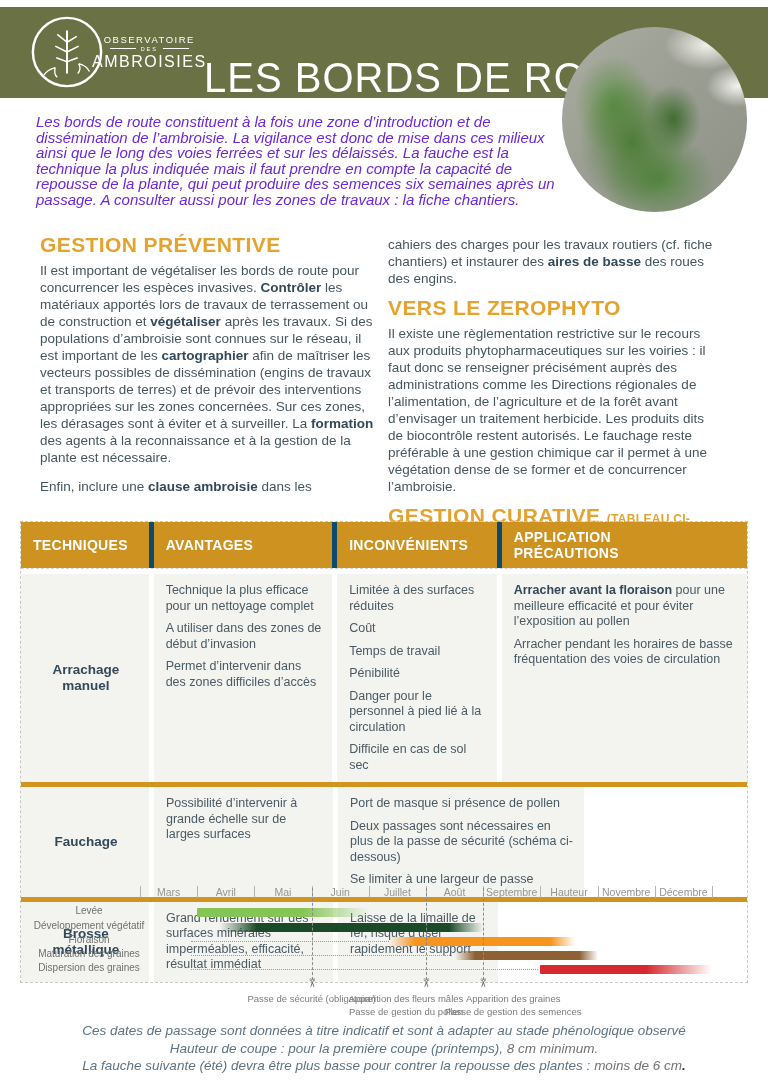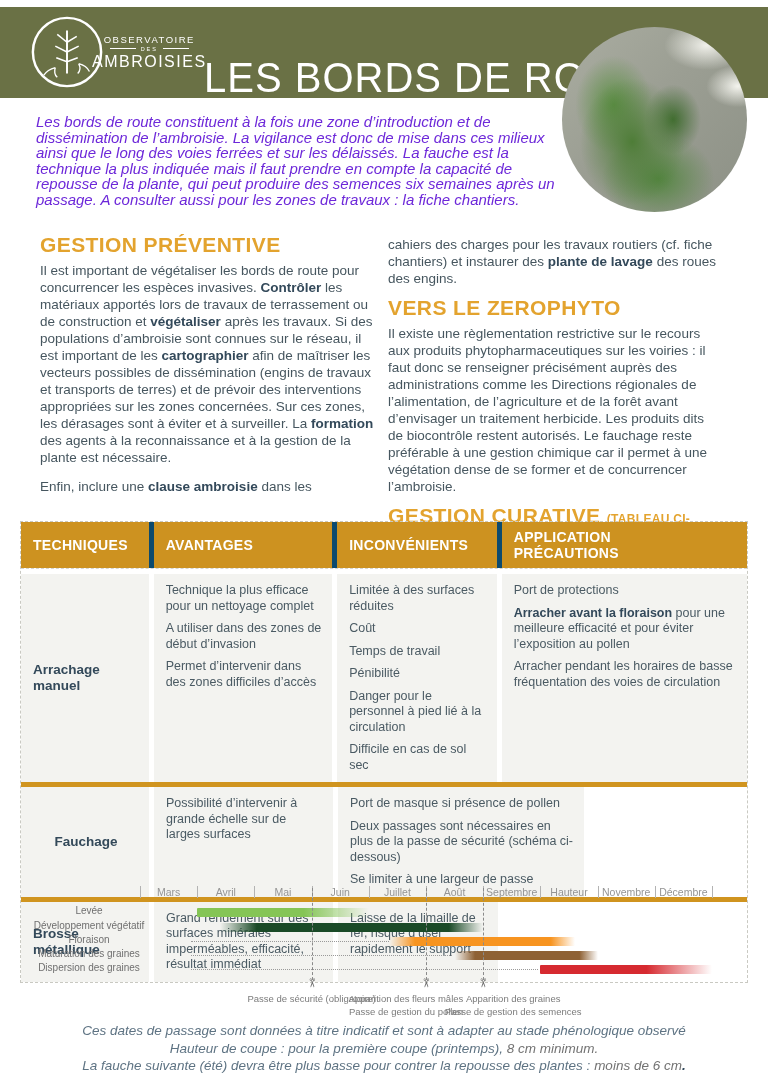--- a/index.html
+++ b/index.html
@@ -44,21 +44,21 @@
   
   .tbl{position:absolute;left:20px;top:521px;width:728px;border:1px dashed #c9c9c2;box-sizing:border-box;}
   .thead{display:flex;gap:5px;background:#0c4a6e;}
   .th{background:#cd9220;color:#fff;font-weight:bold;font-size:14px;letter-spacing:.3px;
       height:46px;display:flex;align-items:center;padding-left:12px;box-sizing:border-box;white-space:pre-line;line-height:16px;}
   .hgap{height:5px;background:#fff;border-top:1px dashed #d6d6d0;}
   .trow{display:flex;gap:5px;background:#fff;}
   .cell{background:#f3f3f0;box-sizing:border-box;padding:9px 10px 9px 12px;font-size:12.5px;line-height:15.5px;color:#4a5a63;}
   .cell .item{margin-bottom:7px;}
   .cell .item:last-child{margin-bottom:0;}
-  .tech{display:flex;align-items:center;justify-content:center;text-align:left;
+  .tech{display:flex;align-items:center;justify-content:center;text-align:center;
         font-weight:bold;color:#33495a;font-size:13.5px;line-height:16px;}
   .c1{width:128px;} .c2{width:179px;} .c3{width:160px;} .c4{width:246px;}
   .gold-div{height:5px;background:#d0941f;}
 
   
   .gantt{position:absolute;left:0;top:884px;width:768px;height:138px;font-size:10px;color:#6f6f6f;}
   .g-month{position:absolute;top:2px;text-align:center;font-size:10.5px;color:#949494;}
   .g-tick{position:absolute;top:2px;width:1px;height:12px;background:#b3b3b3;}
   .g-label{position:absolute;left:28px;width:122px;text-align:center;font-size:10px;color:#6f6f6f;}
   .g-dot{position:absolute;height:0;border-top:1px dotted #9a9a9a;}
@@ -99,21 +99,21 @@
 
   <div class="intro">Les bords de route constituent à la fois une zone d’introduction et de dissémination de l’ambroisie. La vigilance est donc de mise dans ces milieux ainsi que le long des voies ferrées et sur les délaissés. La fauche est la technique la plus indiquée mais il faut prendre en compte la capacité de repousse de la plante, qui peut produire des semences six semaines après un passage. A consulter aussi pour les zones de travaux : la fiche chantiers.</div>
 
   <div class="col col-left">
     <h2 class="sec">GESTION PRÉVENTIVE</h2>
     <p><span>Il est important de végétaliser les bords de route pour concurrencer les espèces invasives. </span><span class="seg-b">Contrôler</span><span> les matériaux apportés lors de travaux de terrassement ou de construction et </span><span class="seg-b">végétaliser</span><span> après les travaux. Si des populations d’ambroisie sont connues sur le réseau, il est important de les </span><span class="seg-b">cartographier</span><span> afin de maîtriser les vecteurs possibles de dissémination (engins de travaux et transports de terres) et de prévoir des interventions appropriées sur les zones concernées. Sur ces zones, les dérasages sont à éviter et à surveiller. La </span><span class="seg-b">formation</span><span> des agents à la reconnaissance et à la gestion de la plante est nécessaire.</span></p>
     <p><span>Enfin, inclure une </span><span class="seg-b">clause ambroisie</span><span> dans les</span></p>
   </div>
 
   <div class="col col-right">
-    <p><span>cahiers des charges pour les travaux routiers (cf. fiche chantiers) et instaurer des </span><span class="seg-b">plante de lavage</span><span> des roues des engins.</span></p>
+    <p><span>cahiers des charges pour les travaux routiers (cf. fiche chantiers) et instaurer des </span><span class="seg-b">aires de basse</span><span> des roues des engins.</span></p>
     <h2 class="sec mt">VERS LE ZEROPHYTO</h2>
     <p>Il existe une règlementation restrictive sur le recours aux produits phytopharmaceutiques sur les voiries : il faut donc se renseigner précisément auprès des administrations comme les Directions régionales de l’alimentation, de l’agriculture et de la forêt avant d’envisager un traitement herbicide. Les produits dits de biocontrôle restent autorisés. Le fauchage reste préférable à une gestion chimique car il permet à une végétation dense de se former et de concurrencer l’ambroisie.</p>
     <h2 class="sec mt"><span>GESTION CURATIVE</span> <span class="sub-note">(TABLEAU CI-DESSOUS)</span></h2>
   </div>
 
   <div class="tbl">
     <div class="thead">
       <div class="th c1">TECHNIQUES</div>
       <div class="th c2">AVANTAGES</div>
       <div class="th c3">INCONVÉNIENTS</div>
@@ -131,21 +131,20 @@
           </div>
           <div class="cell c3">
             <div class="item"><span>Limitée à des surfaces réduites</span></div>
             <div class="item"><span>Coût</span></div>
             <div class="item"><span>Temps de travail</span></div>
             <div class="item"><span>Pénibilité</span></div>
             <div class="item"><span>Danger pour le personnel à pied lié à la circulation</span></div>
             <div class="item"><span>Difficile en cas de sol sec</span></div>
           </div>
           <div class="cell c4">
-            <div class="item"><span>Port de protections</span></div>
             <div class="item"><span class="seg-b">Arracher avant la floraison</span><span> pour une meilleure efficacité et pour éviter l’exposition au pollen</span></div>
             <div class="item"><span>Arracher pendant les horaires de basse fréquentation des voies de circulation</span></div>
           </div>
         </div>
         <div class="gold-div"></div>
         <div class="trow">
           <div class="cell tech c1">Fauchage</div>
           <div class="cell c2">
             <div class="item"><span>Possibilité d’intervenir à grande échelle sur de larges surfaces</span></div>
           </div>

